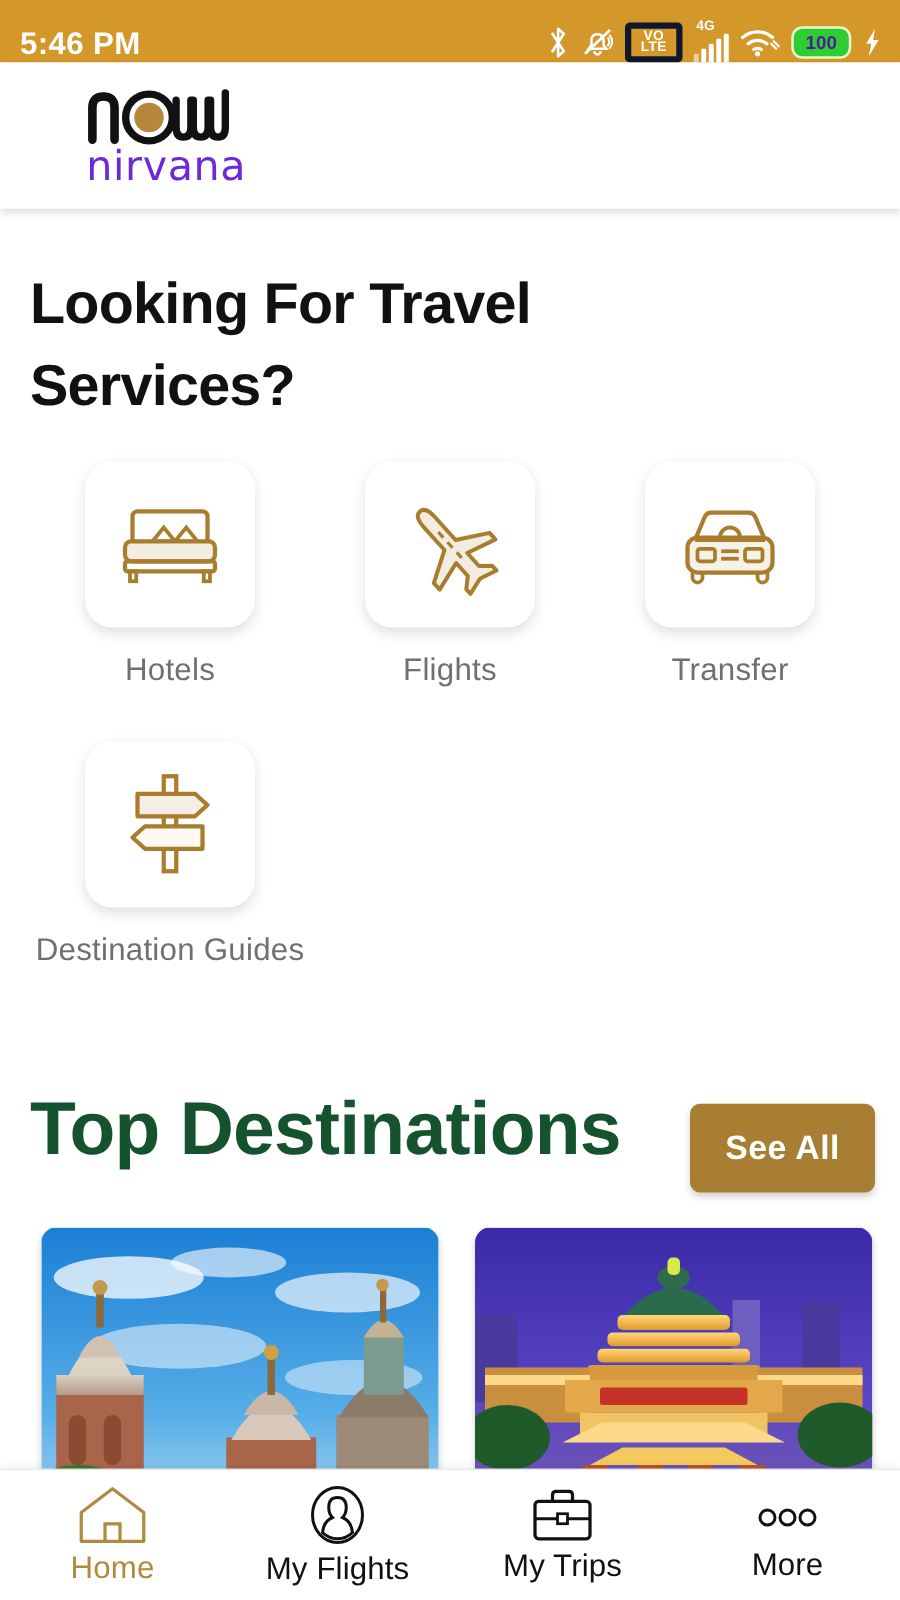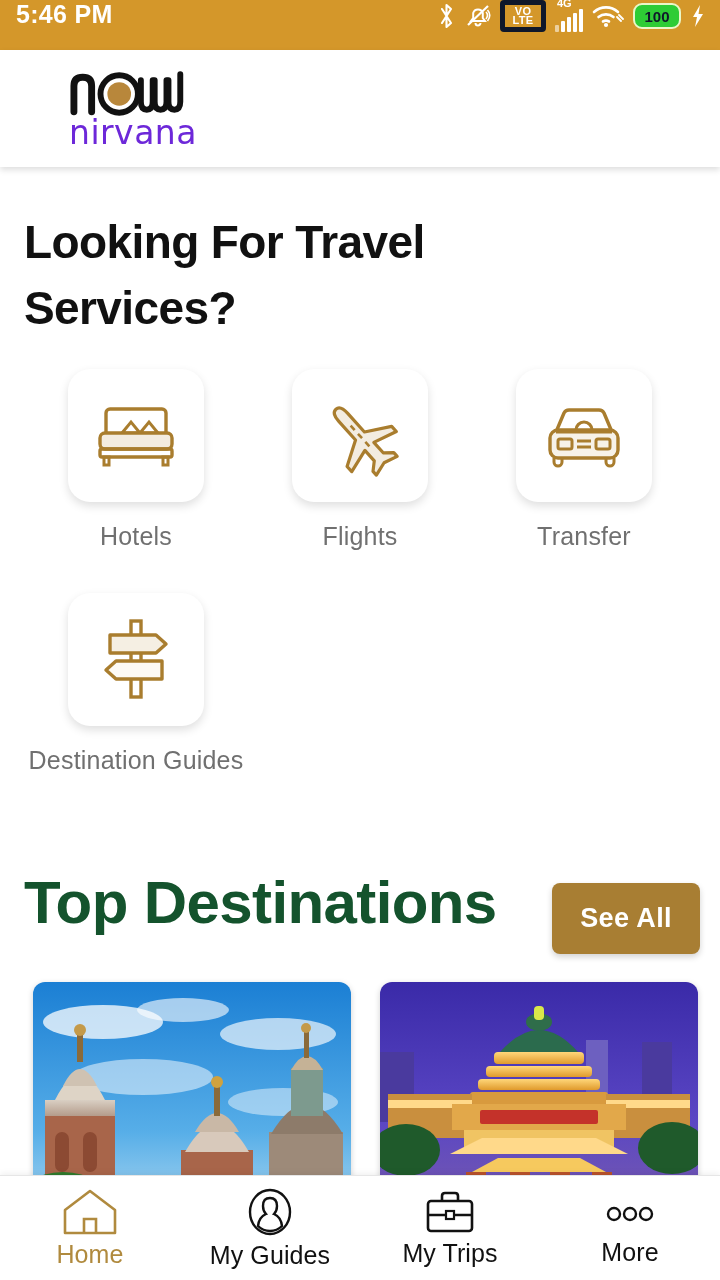--- a/index.html
+++ b/index.html
@@ -7,21 +7,21 @@
     width:720px; height:1280px;
     font-family:"Liberation Sans", sans-serif;
     background:#ffffff;
     overflow:hidden;
   }
   .phone { position:relative; width:720px; height:1280px; background:#fff; }
 
   
   .status-bar {
     height:50px; background:#d4972a;
-    display:flex; align-items:flex-start; justify-content:space-between;
+    display:flex; align-items:flex-end; justify-content:space-between;
     padding:0 14px 0 16px;
   }
   .status-time {
     color:#ffffff; font-size:25px; font-weight:bold; letter-spacing:.3px;
   }
   .status-icons { display:flex; align-items:center; gap:9px; }
   .status-icons svg { display:block; }
   .volte-badge {
     border:5px solid #0f172a; border-radius:4px; color:#fff;
     font-size:11px; font-weight:bold; line-height:9px;
@@ -30,21 +30,21 @@
   .volte-badge span { display:block; letter-spacing:.3px; }
   .sig-wrap { display:flex; align-items:flex-end; position:relative; padding-top:8px; }
   .sig-4g { position:absolute; top:-4px; left:2px; color:#fff; font-size:11px; font-weight:bold; }
   .bars { display:flex; align-items:flex-end; gap:2px; }
   .bars i { display:block; width:4px; background:#fff; border-radius:1px; }
   .batt {
     display:flex; align-items:center; justify-content:center;
     background:#2ecc35; border:2px solid #eaf7c8; border-radius:9px;
     width:48px; height:26px;
   }
-  .batt b { color:#0f172a; font-size:15px; font-weight:bold; line-height:1; }
+  .batt b { color:#4c1d95; font-size:15px; font-weight:bold; line-height:1; }
 
   
   .app-header {
     height:117px; background:#fff;
     display:flex; align-items:center; justify-content:flex-start;
     box-shadow:0 3px 6px rgba(0,0,0,.13);
     position:relative; z-index:5;
   }
   .logo { margin-left:68px; text-align:center; width:130px; }
   .logo-now {
@@ -422,21 +422,21 @@
       <span class="nav-label">Home</span>
     </div>
 
     <div class="nav-item">
       <span>
         <svg width="52" height="50" viewBox="0 0 52 50">
           <ellipse cx="26" cy="25" rx="20" ry="22" fill="none" stroke="#111" stroke-width="2.4"></ellipse>
           <path d="M26 11 q7 0 7 8 q0 5-3 8 q7 3 8 12 q-5 5-12 5 t-12-5 q1-9 8-12 q-3-3-3-8 q0-8 7-8 z" fill="none" stroke="#111" stroke-width="2.4"></path>
         </svg>
       </span>
-      <span class="nav-label">My Guides</span>
+      <span class="nav-label">My Flights</span>
     </div>
 
     <div class="nav-item">
       <span>
         <svg width="54" height="46" viewBox="0 0 54 46">
           <rect x="5" y="12" width="44" height="30" rx="3" fill="none" stroke="#111" stroke-width="2.6"></rect>
           <path d="M19 12 V7 q0-3 3-3 h10 q3 0 3 3 v5" fill="none" stroke="#111" stroke-width="2.6"></path>
           <line x1="5" y1="26" x2="49" y2="26" stroke="#111" stroke-width="2.4"></line>
           <rect x="23" y="22" width="8" height="8" fill="#fff" stroke="#111" stroke-width="2.2"></rect>
         </svg>

